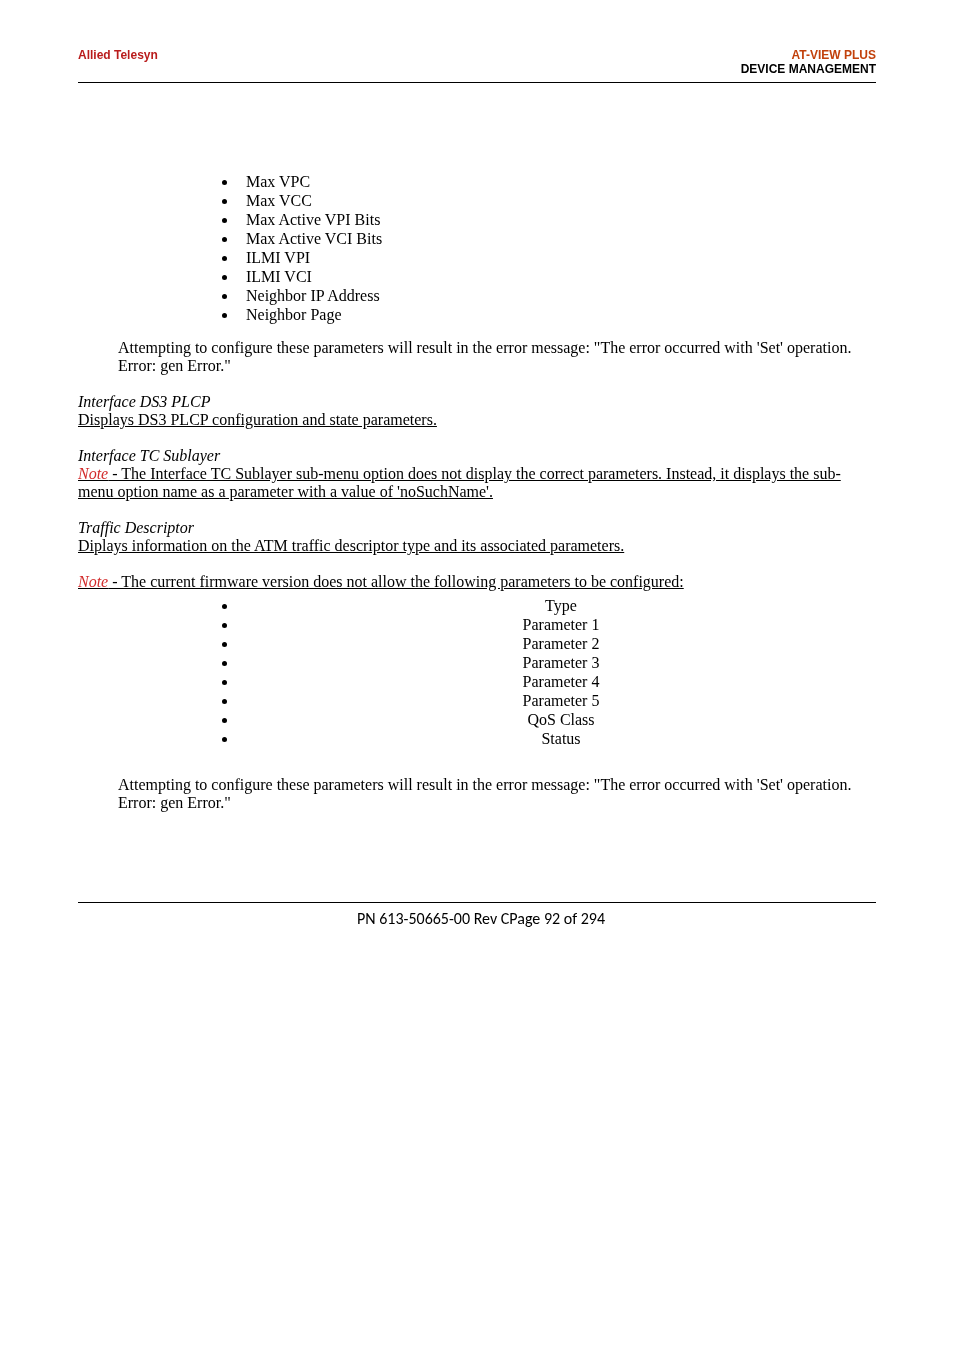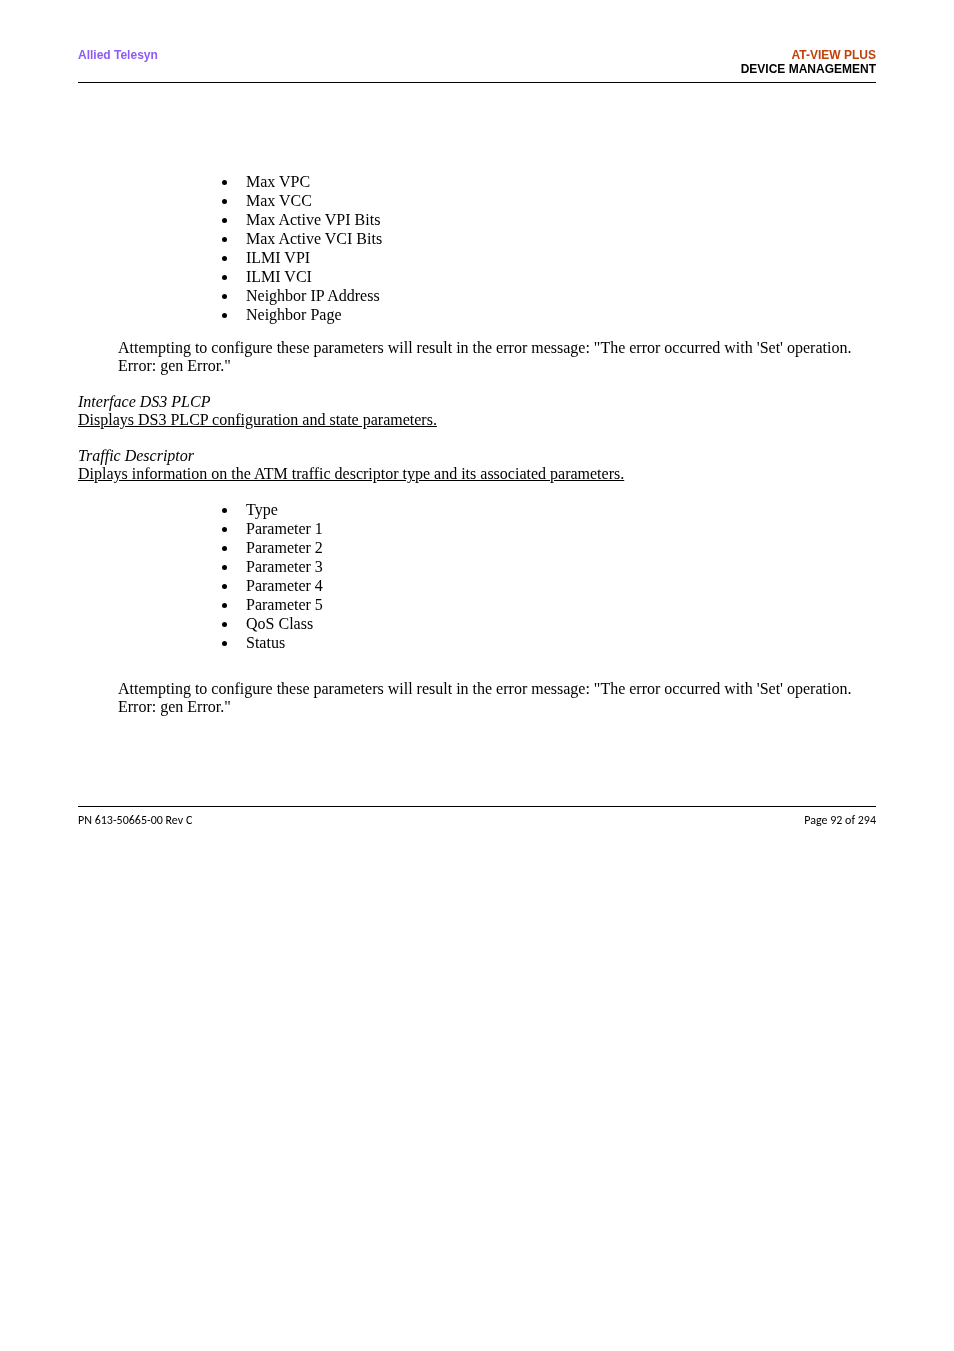--- a/index.html
+++ b/index.html
@@ -16,21 +16,21 @@
   padding: 48px 78px 30px 78px;
 }
 .header-row {
   display: flex;
   justify-content: space-between;
   align-items: flex-start;
   font-family: Verdana, Geneva, sans-serif;
   font-weight: bold;
   font-size: 12px;
 }
-.header-left { color: #8b5cf6; }
+.header-left { color: #b91c1c; }
 .header-right { text-align: right; }
 .header-right .blue { color: #c2410c; }
 .header-rule {
   border: none;
   border-top: 1.5px solid #000;
   margin-top: 6px;
   margin-bottom: 90px;
 }
 .bullet-list {
   list-style-type: disc;
@@ -57,37 +57,39 @@
 }
 .note-label {
   color: #d22b2b;
   font-style: italic;
 }
 .second-list {
   list-style-type: disc;
   padding-left: 160px;
   margin-top: 6px;
   margin-bottom: 28px;
+  text-align: center;
 }
 .second-list li {
   padding-left: 8px;
   margin-bottom: 1px;
 }
 .footer-rule {
   border: none;
   border-top: 1px solid #000;
   margin-top: 90px;
   margin-bottom: 6px;
 }
 .footer-row {
   display: flex;
-  justify-content: space-between;
+  justify-content: center;
   font-family: Calibri, Arial, sans-serif;
-  font-size: 12px;
+  font-size: 16px;
   color: #000;
+  margin-left: 8px;
 }
 </style>
 </head>
 <body>
 
 <div class="page">
 
   <div class="header-row">
     <div class="header-left">Allied Telesyn</div>
     <div class="header-right">
@@ -106,23 +108,30 @@
     <li>ILMI VCI</li>
     <li>Neighbor IP Address</li>
     <li>Neighbor Page</li>
   </ul>
 
   <p class="body-para">Attempting to configure these parameters will result in the error message: "The error occurred with 'Set' operation. Error: gen Error."</p>
 
   <p class="section-heading">Interface DS3 PLCP</p>
   <p class="indent-text">Displays DS3 PLCP configuration and state parameters.</p>
 
+  <p class="section-heading">Interface TC Sublayer</p>
+  <p class="indent-text">
+    <span class="note-label">Note</span><span> - The Interface TC Sublayer sub-menu option does not display the correct parameters. Instead, it displays the sub-menu option name as a parameter with a value of 'noSuchName'.</span>
+  </p>
 
   <p class="section-heading">Traffic Descriptor</p>
   <p class="indent-text">Diplays information on the ATM traffic descriptor type and its associated parameters.</p>
+  <p class="indent-text" style="margin-bottom:6px;">
+    <span class="note-label">Note</span><span> - The current firmware version does not allow the following parameters to be configured:</span>
+  </p>
 
   <ul class="second-list">
     <li>Type</li>
     <li>Parameter 1</li>
     <li>Parameter 2</li>
     <li>Parameter 3</li>
     <li>Parameter 4</li>
     <li>Parameter 5</li>
     <li>QoS Class</li>
     <li>Status</li>

